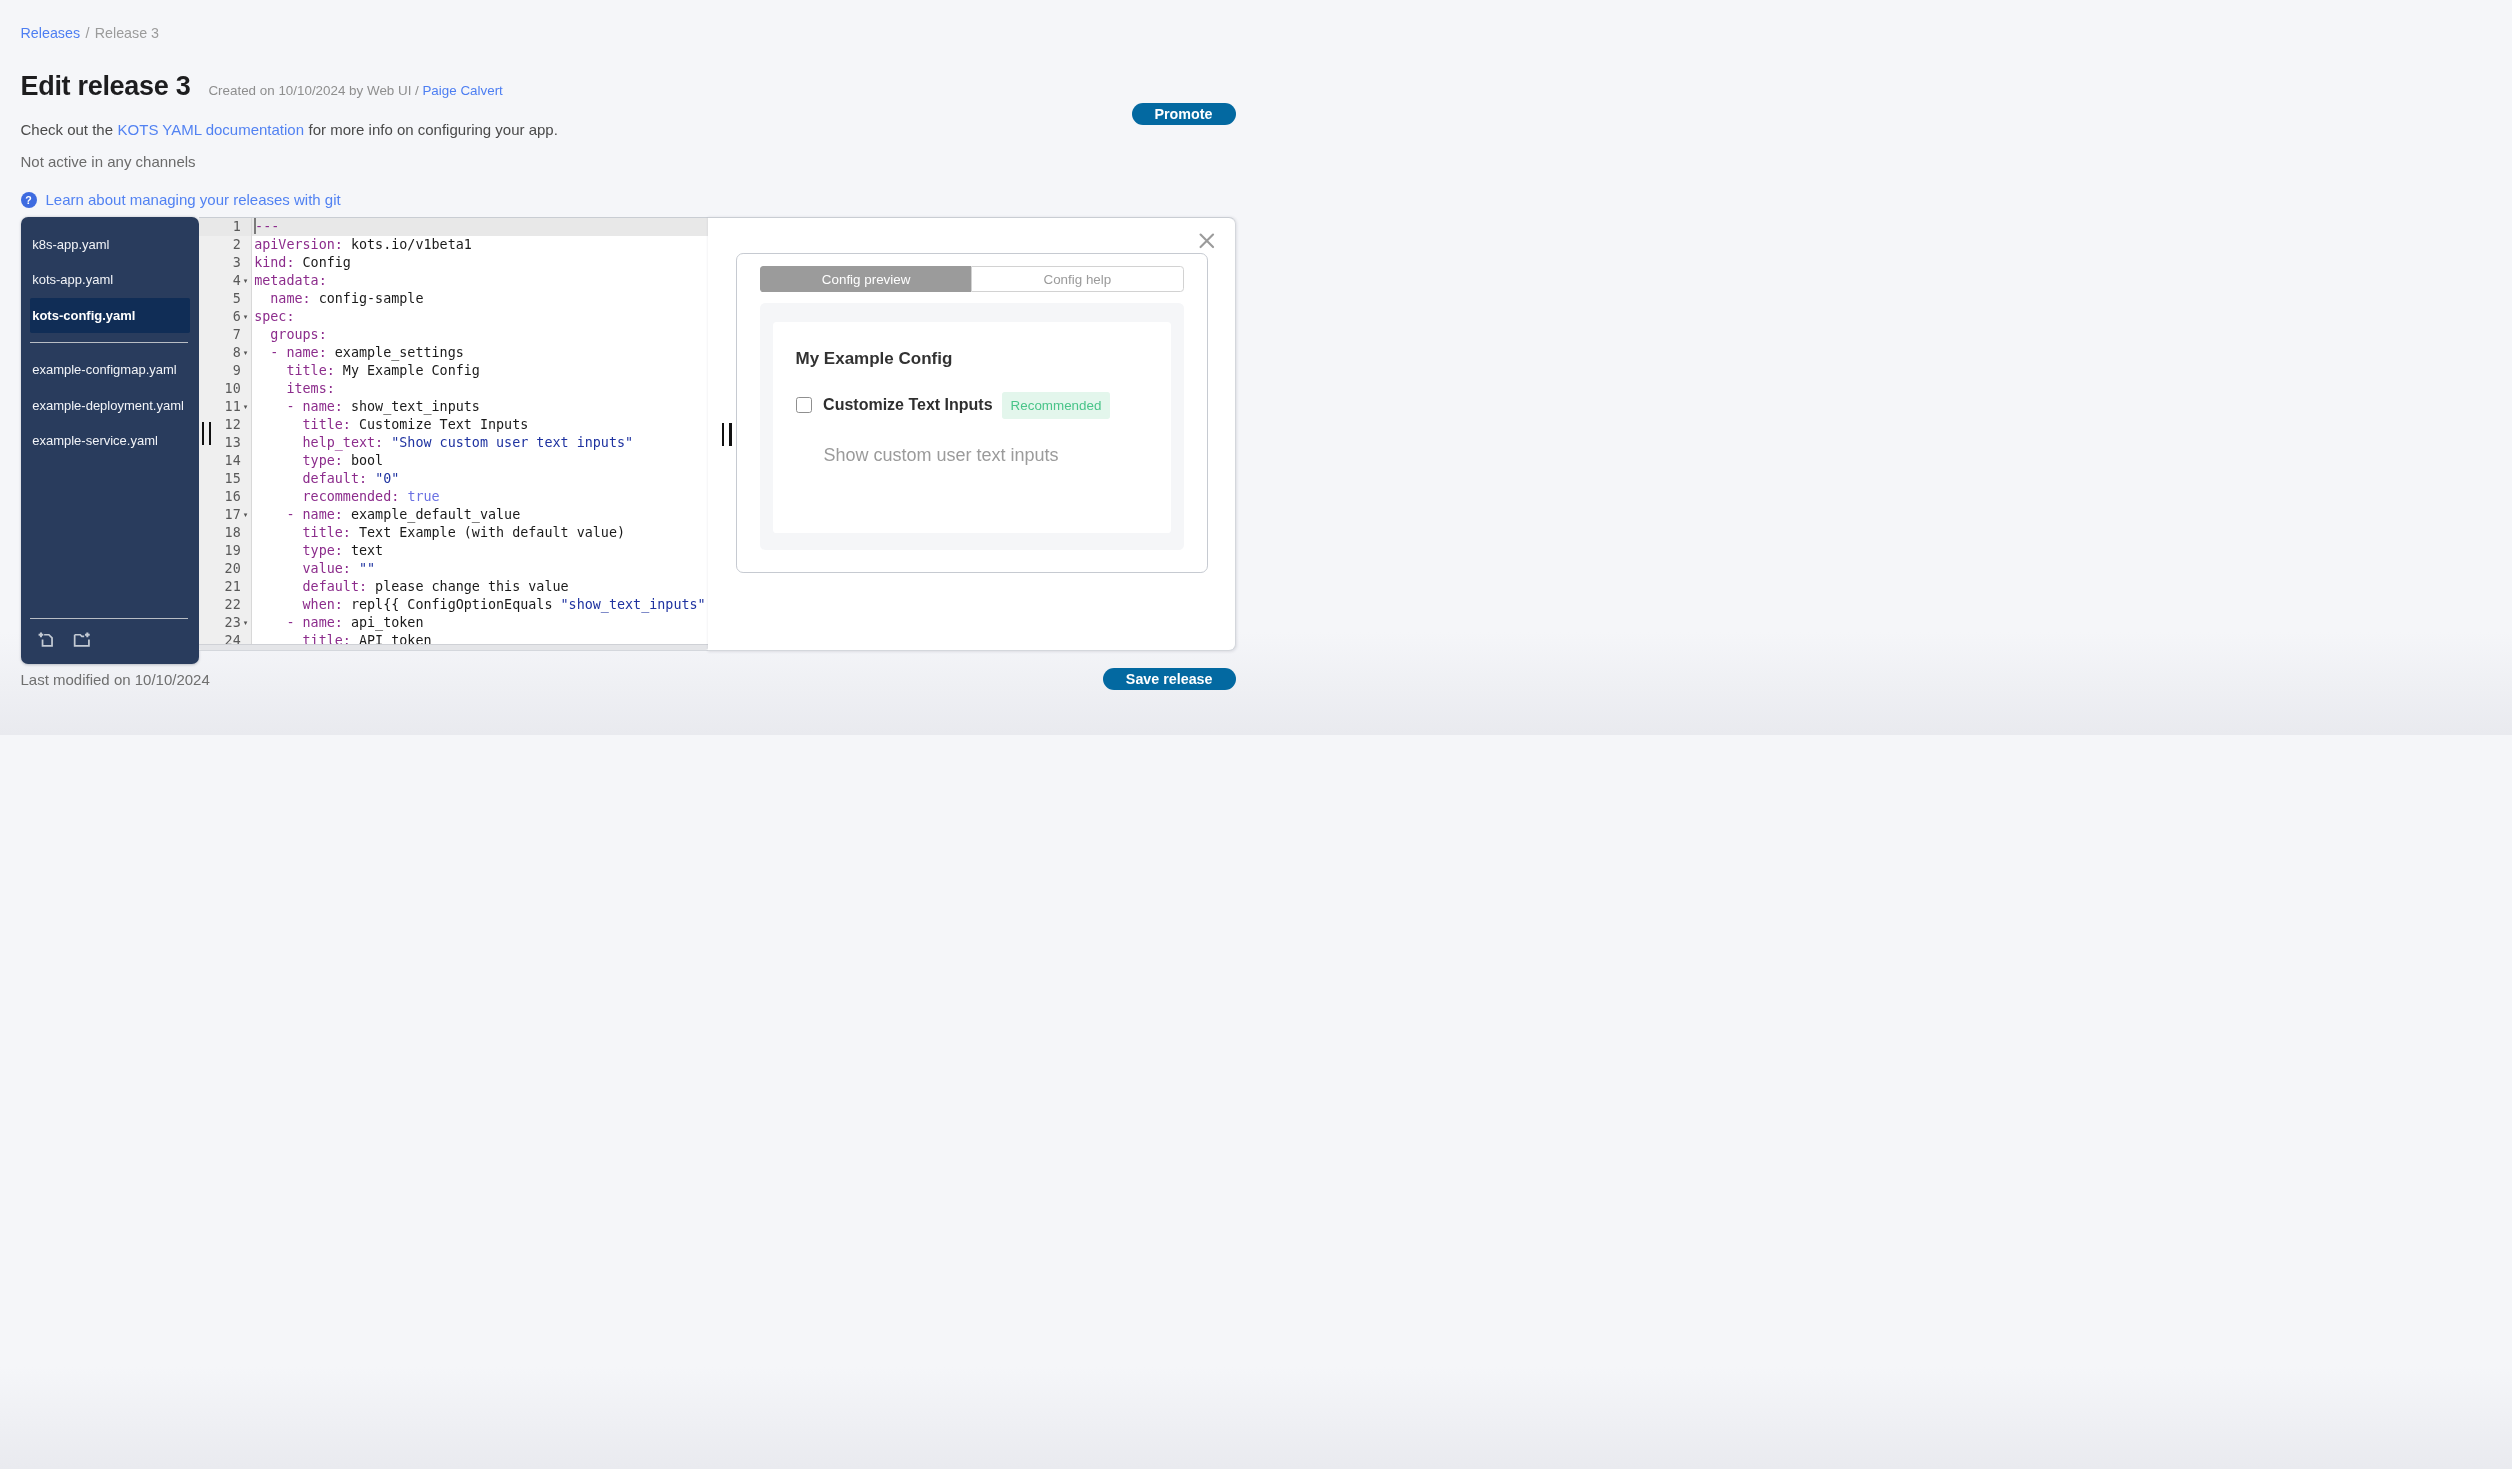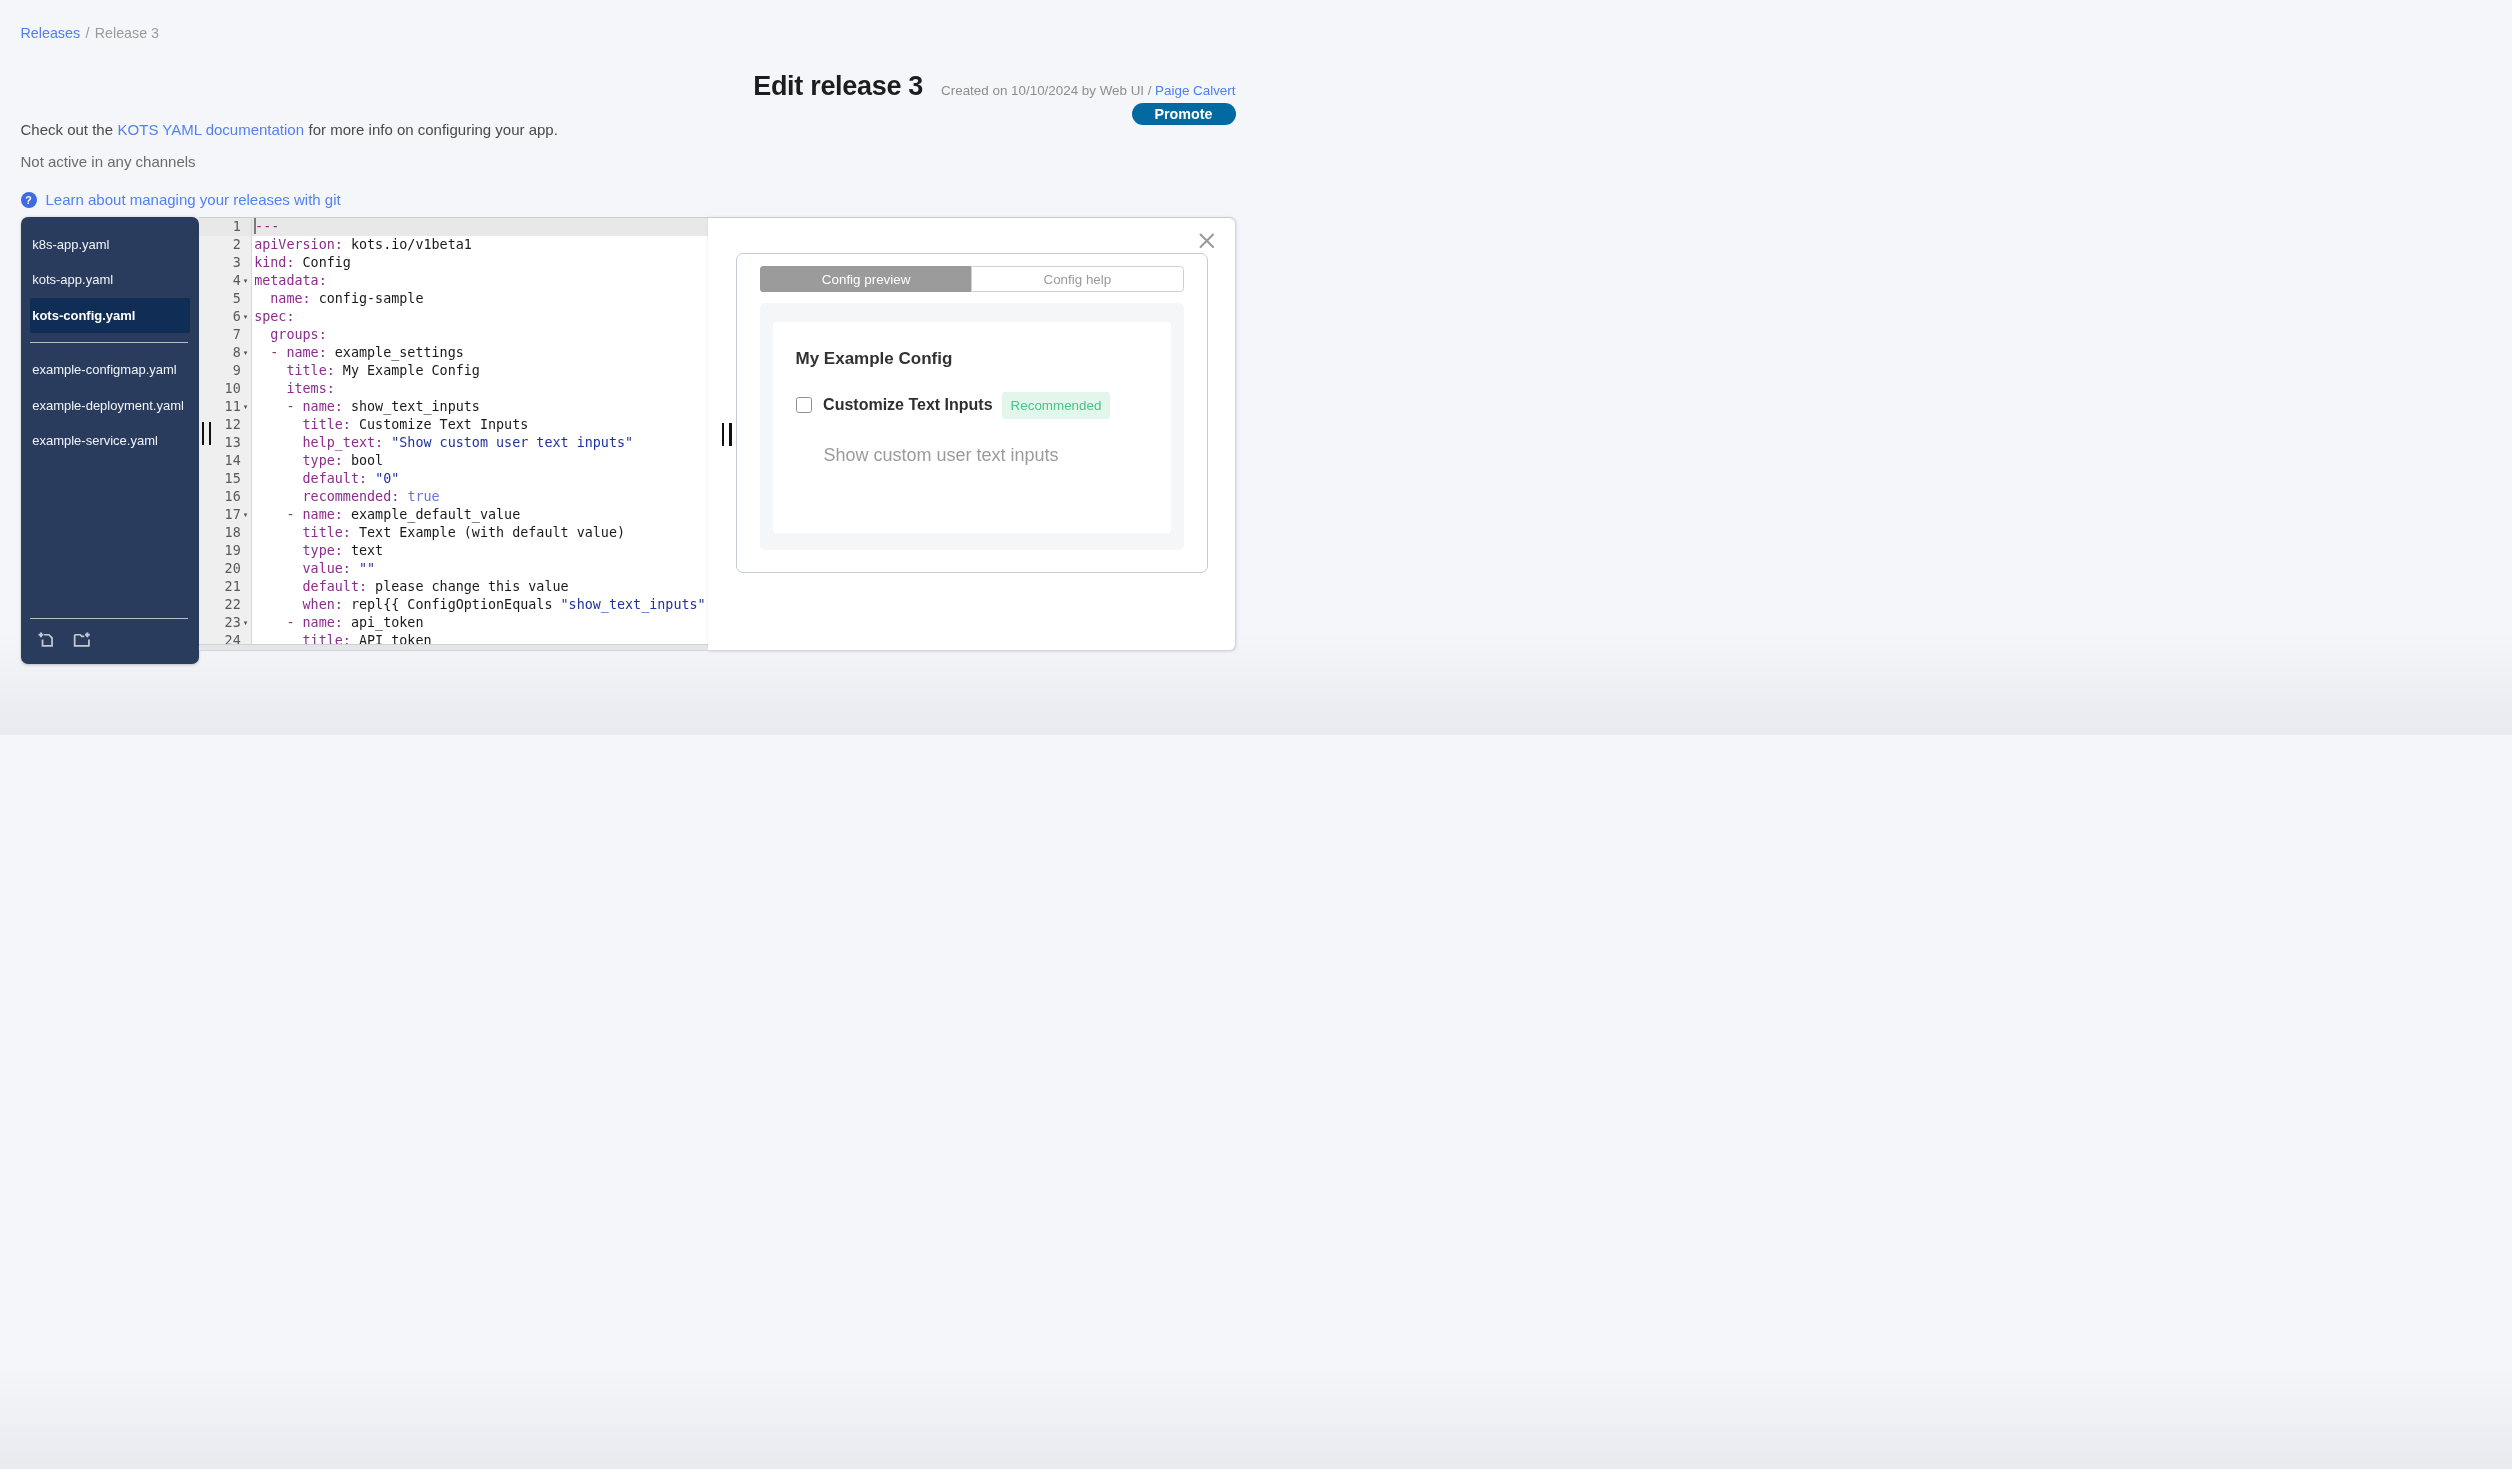--- a/index.html
+++ b/index.html
@@ -11,21 +11,21 @@
     position:relative;
   }
   .page { padding:24px 20.5px 0 20.5px; position:relative; height:100%; }
 
   
   .breadcrumb { font-size:14.3px; line-height:18px; }
   .breadcrumb a { color:#4d7ef2; text-decoration:none; cursor:pointer; }
   .breadcrumb .sep { color:#9b9b9b; margin:0 5.3px; }
   .breadcrumb .current { color:#9b9b9b; }
 
-  .title-row { margin-top:28.5px; display:flex; align-items:baseline;justify-content:flex-end; }
+  .title-row { margin-top:28.5px; display:flex; align-items:baseline; }
   h1.page-title { font-size:27px; font-weight:700; color:#1d1d1f; letter-spacing:-0.3px; }
   .created { margin-left:18px; font-size:13.4px; color:#8e8e8e; }
   .created a { color:#4d7ef2; text-decoration:none; margin-left:3.6px; cursor:pointer; }
 
   .btn { background:#0369a1; color:#fff; border:none; border-radius:13px;
          font-family:"Liberation Sans",sans-serif; font-size:14.3px; font-weight:700;
          height:22px; padding:0 23px; cursor:pointer; }
   .promote { position:absolute; top:103px; right:20.5px; }
 
   .docs-line { margin-top:19.6px; font-size:15px; color:#4a4a4a; }
@@ -375,15 +375,19 @@
               <span class="badge">Recommended</span>
             </div>
             <p class="opt-help">Show custom user text inputs</p>
           </div>
         </div>
       </div>
     </section>
 
   </div>
 
+  <div class="bottom-row">
+    <span class="last-modified">Last modified on 10/10/2024</span>
+    <button class="btn save">Save release</button>
+  </div>
 
 </div>
 
 
 </body></html>

